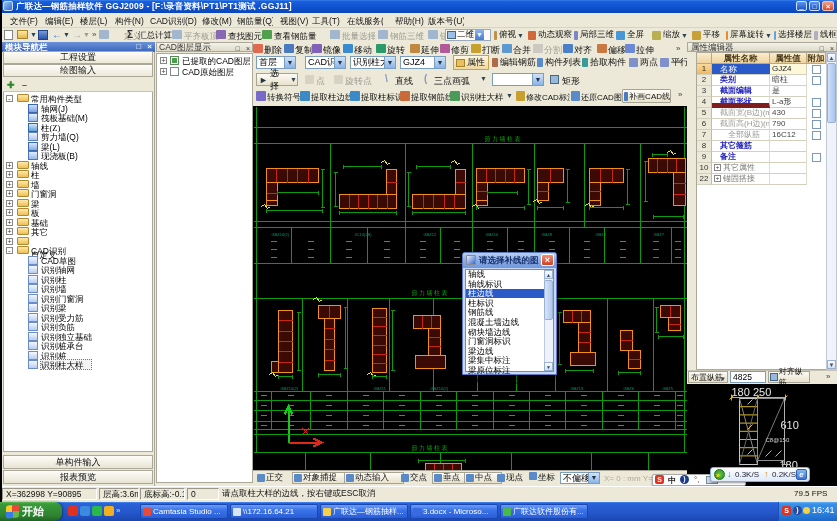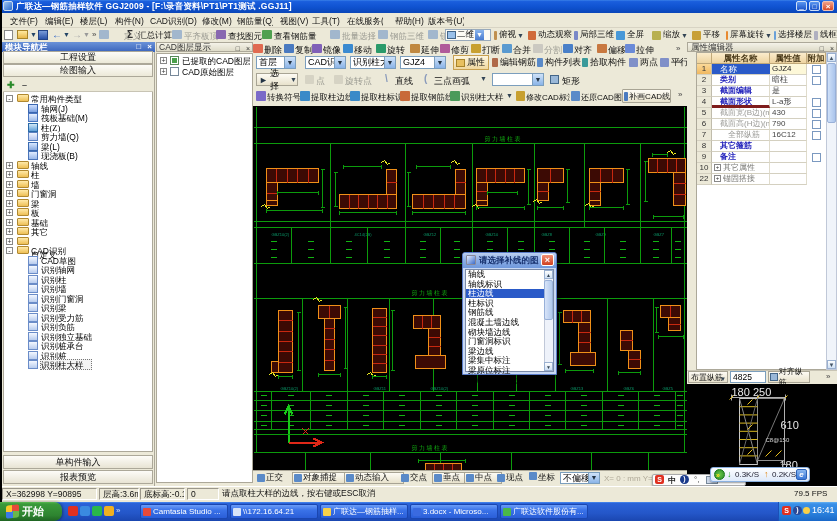--- a/index.html
+++ b/index.html
@@ -711,21 +711,21 @@
 <div class="tx" style="left:770px;top:64px;width:37px;height:11px;background:#fdf8d8;color:#222;font-size:8px;line-height:10px;padding-left:2px;border-right:1px solid #d4d0c0;border-bottom:1px solid #d4d0c0;">GJZ4</div>
 <div style="left:812px;top:65px;width:9px;height:9px;border:1px solid #7b99c0;background:#fff;"></div>
 <div style="left:697px;top:75px;width:15px;height:11px;background:#ece9d8;border-right:1px solid #c0bcac;border-bottom:1px solid #d4d0c0;font-size:8px;color:#333;text-align:center;line-height:10px;">2</div>
 <div class="tx" style="left:712px;top:75px;width:58px;height:11px;color:#2222bb;font-weight:bold;font-size:8px;line-height:10px;padding-left:8px;border-right:1px solid #e0dccc;border-bottom:1px solid #d4d0c0;">类别</div>
 <div class="tx" style="left:770px;top:75px;width:37px;height:11px;color:#444;font-size:8px;line-height:10px;padding-left:2px;border-right:1px solid #e0dccc;border-bottom:1px solid #d4d0c0;">暗柱</div>
 <div style="left:812px;top:76px;width:9px;height:9px;border:1px solid #7b99c0;background:#fff;"></div>
 <div style="left:697px;top:86px;width:15px;height:11px;background:#ece9d8;border-right:1px solid #c0bcac;border-bottom:1px solid #d4d0c0;font-size:8px;color:#333;text-align:center;line-height:10px;">3</div>
 <div class="tx" style="left:712px;top:86px;width:58px;height:11px;color:#2222bb;font-weight:bold;font-size:8px;line-height:10px;padding-left:8px;border-right:1px solid #e0dccc;border-bottom:1px solid #d4d0c0;">截面编辑</div>
 <div class="tx" style="left:770px;top:86px;width:37px;height:11px;color:#444;font-size:8px;line-height:10px;padding-left:2px;border-right:1px solid #e0dccc;border-bottom:1px solid #d4d0c0;">是</div>
 <div style="left:697px;top:97px;width:15px;height:11px;background:#ece9d8;border-right:1px solid #c0bcac;border-bottom:1px solid #d4d0c0;font-size:8px;color:#333;text-align:center;line-height:10px;">4</div>
-<div class="tx" style="left:712px;top:97px;width:58px;height:11px;color:#2222bb;font-weight:bold;font-size:8px;line-height:10px;padding-left:8px;border-right:1px solid #e0dccc;border-bottom:3px solid #7f1d1d;">截面形状</div>
+<div class="tx" style="left:712px;top:97px;width:58px;height:11px;color:#2222bb;font-weight:bold;font-size:8px;line-height:10px;padding-left:8px;border-right:1px solid #e0dccc;border-bottom:5px solid #7f1d1d;">截面形状</div>
 <div class="tx" style="left:770px;top:97px;width:37px;height:11px;color:#444;font-size:8px;line-height:10px;padding-left:2px;border-right:1px solid #e0dccc;border-bottom:1px solid #d4d0c0;">L-a形</div>
 <div style="left:812px;top:98px;width:9px;height:9px;border:1px solid #7b99c0;background:#fff;"></div>
 <div style="left:697px;top:108px;width:15px;height:11px;background:#ece9d8;border-right:1px solid #c0bcac;border-bottom:1px solid #d4d0c0;font-size:8px;color:#333;text-align:center;line-height:10px;">5</div>
 <div class="tx" style="left:712px;top:108px;width:58px;height:11px;color:#9a9a96;font-weight:normal;font-size:8px;line-height:10px;padding-left:8px;border-right:1px solid #e0dccc;border-bottom:1px solid #d4d0c0;">截面宽(B边)(mm)</div>
 <div class="tx" style="left:770px;top:108px;width:37px;height:11px;color:#444;font-size:8px;line-height:10px;padding-left:2px;border-right:1px solid #e0dccc;border-bottom:1px solid #d4d0c0;">430</div>
 <div style="left:812px;top:109px;width:9px;height:9px;border:1px solid #7b99c0;background:#fff;"></div>
 <div style="left:697px;top:119px;width:15px;height:11px;background:#ece9d8;border-right:1px solid #c0bcac;border-bottom:1px solid #d4d0c0;font-size:8px;color:#333;text-align:center;line-height:10px;">6</div>
 <div class="tx" style="left:712px;top:119px;width:58px;height:11px;color:#9a9a96;font-weight:normal;font-size:8px;line-height:10px;padding-left:8px;border-right:1px solid #e0dccc;border-bottom:1px solid #d4d0c0;">截面高(H边)(mm)</div>
 <div class="tx" style="left:770px;top:119px;width:37px;height:11px;color:#444;font-size:8px;line-height:10px;padding-left:2px;border-right:1px solid #e0dccc;border-bottom:1px solid #d4d0c0;">790</div>
 <div style="left:812px;top:120px;width:9px;height:9px;border:1px solid #7b99c0;background:#fff;"></div>

